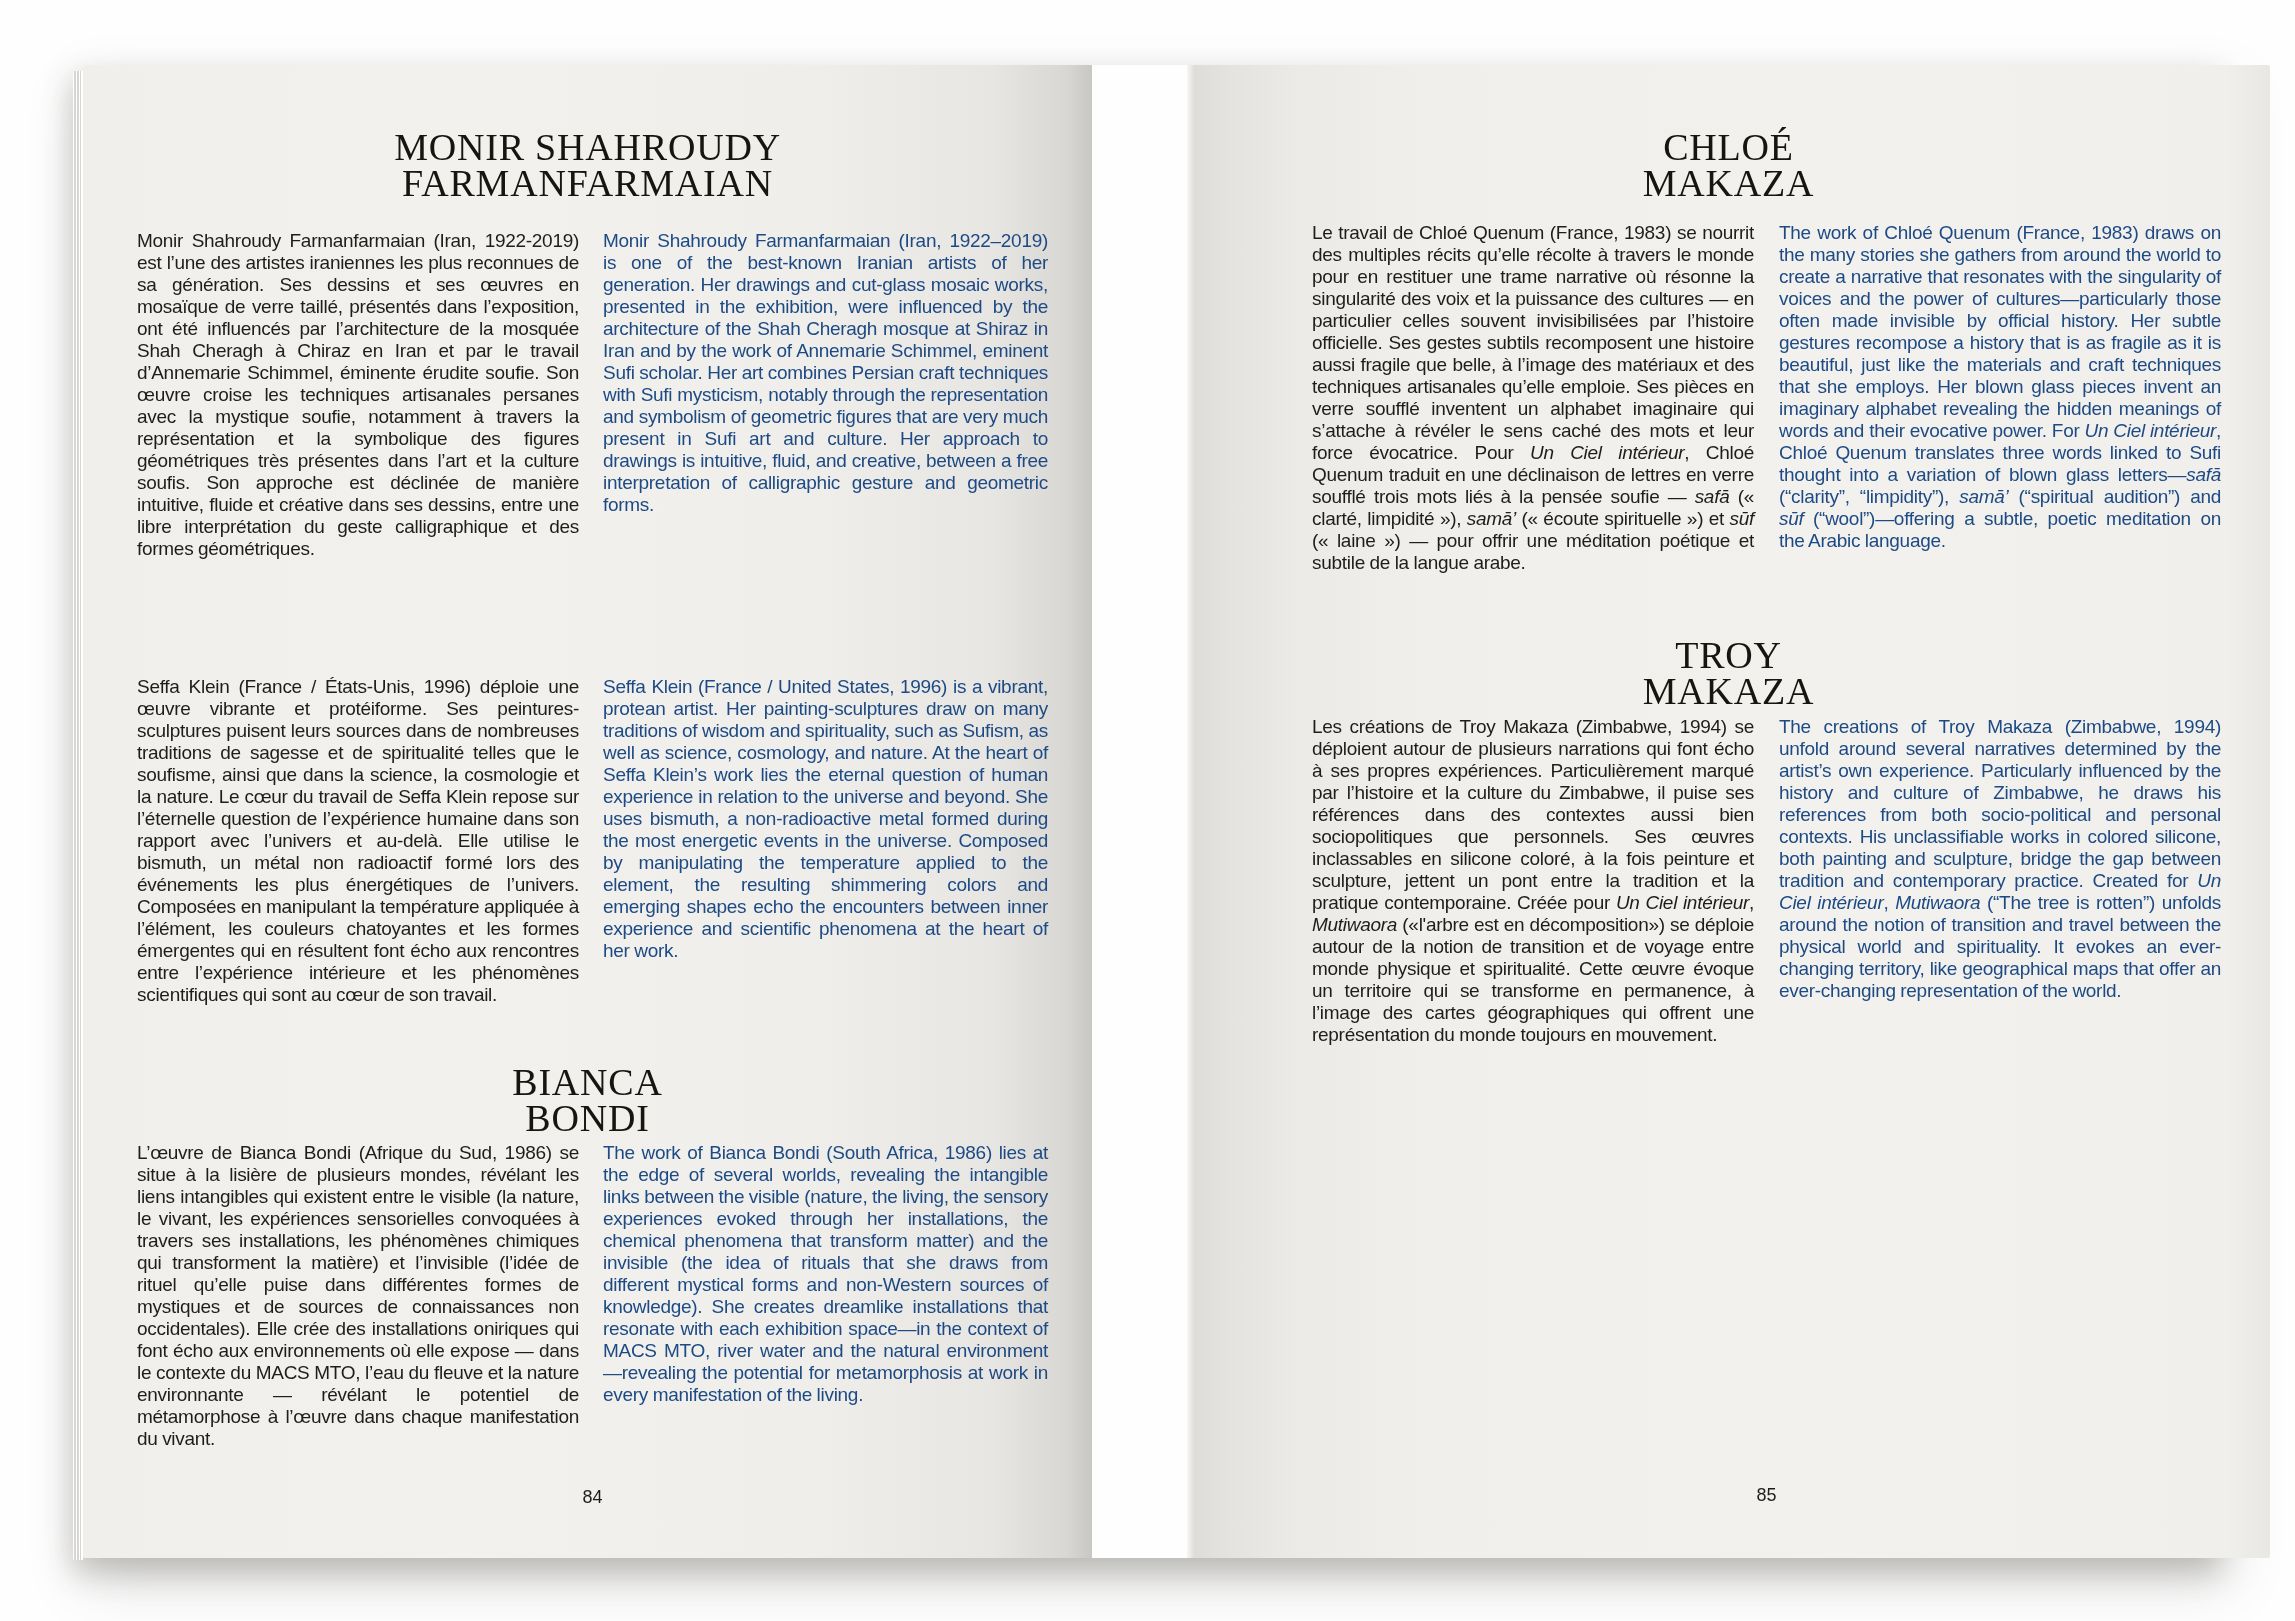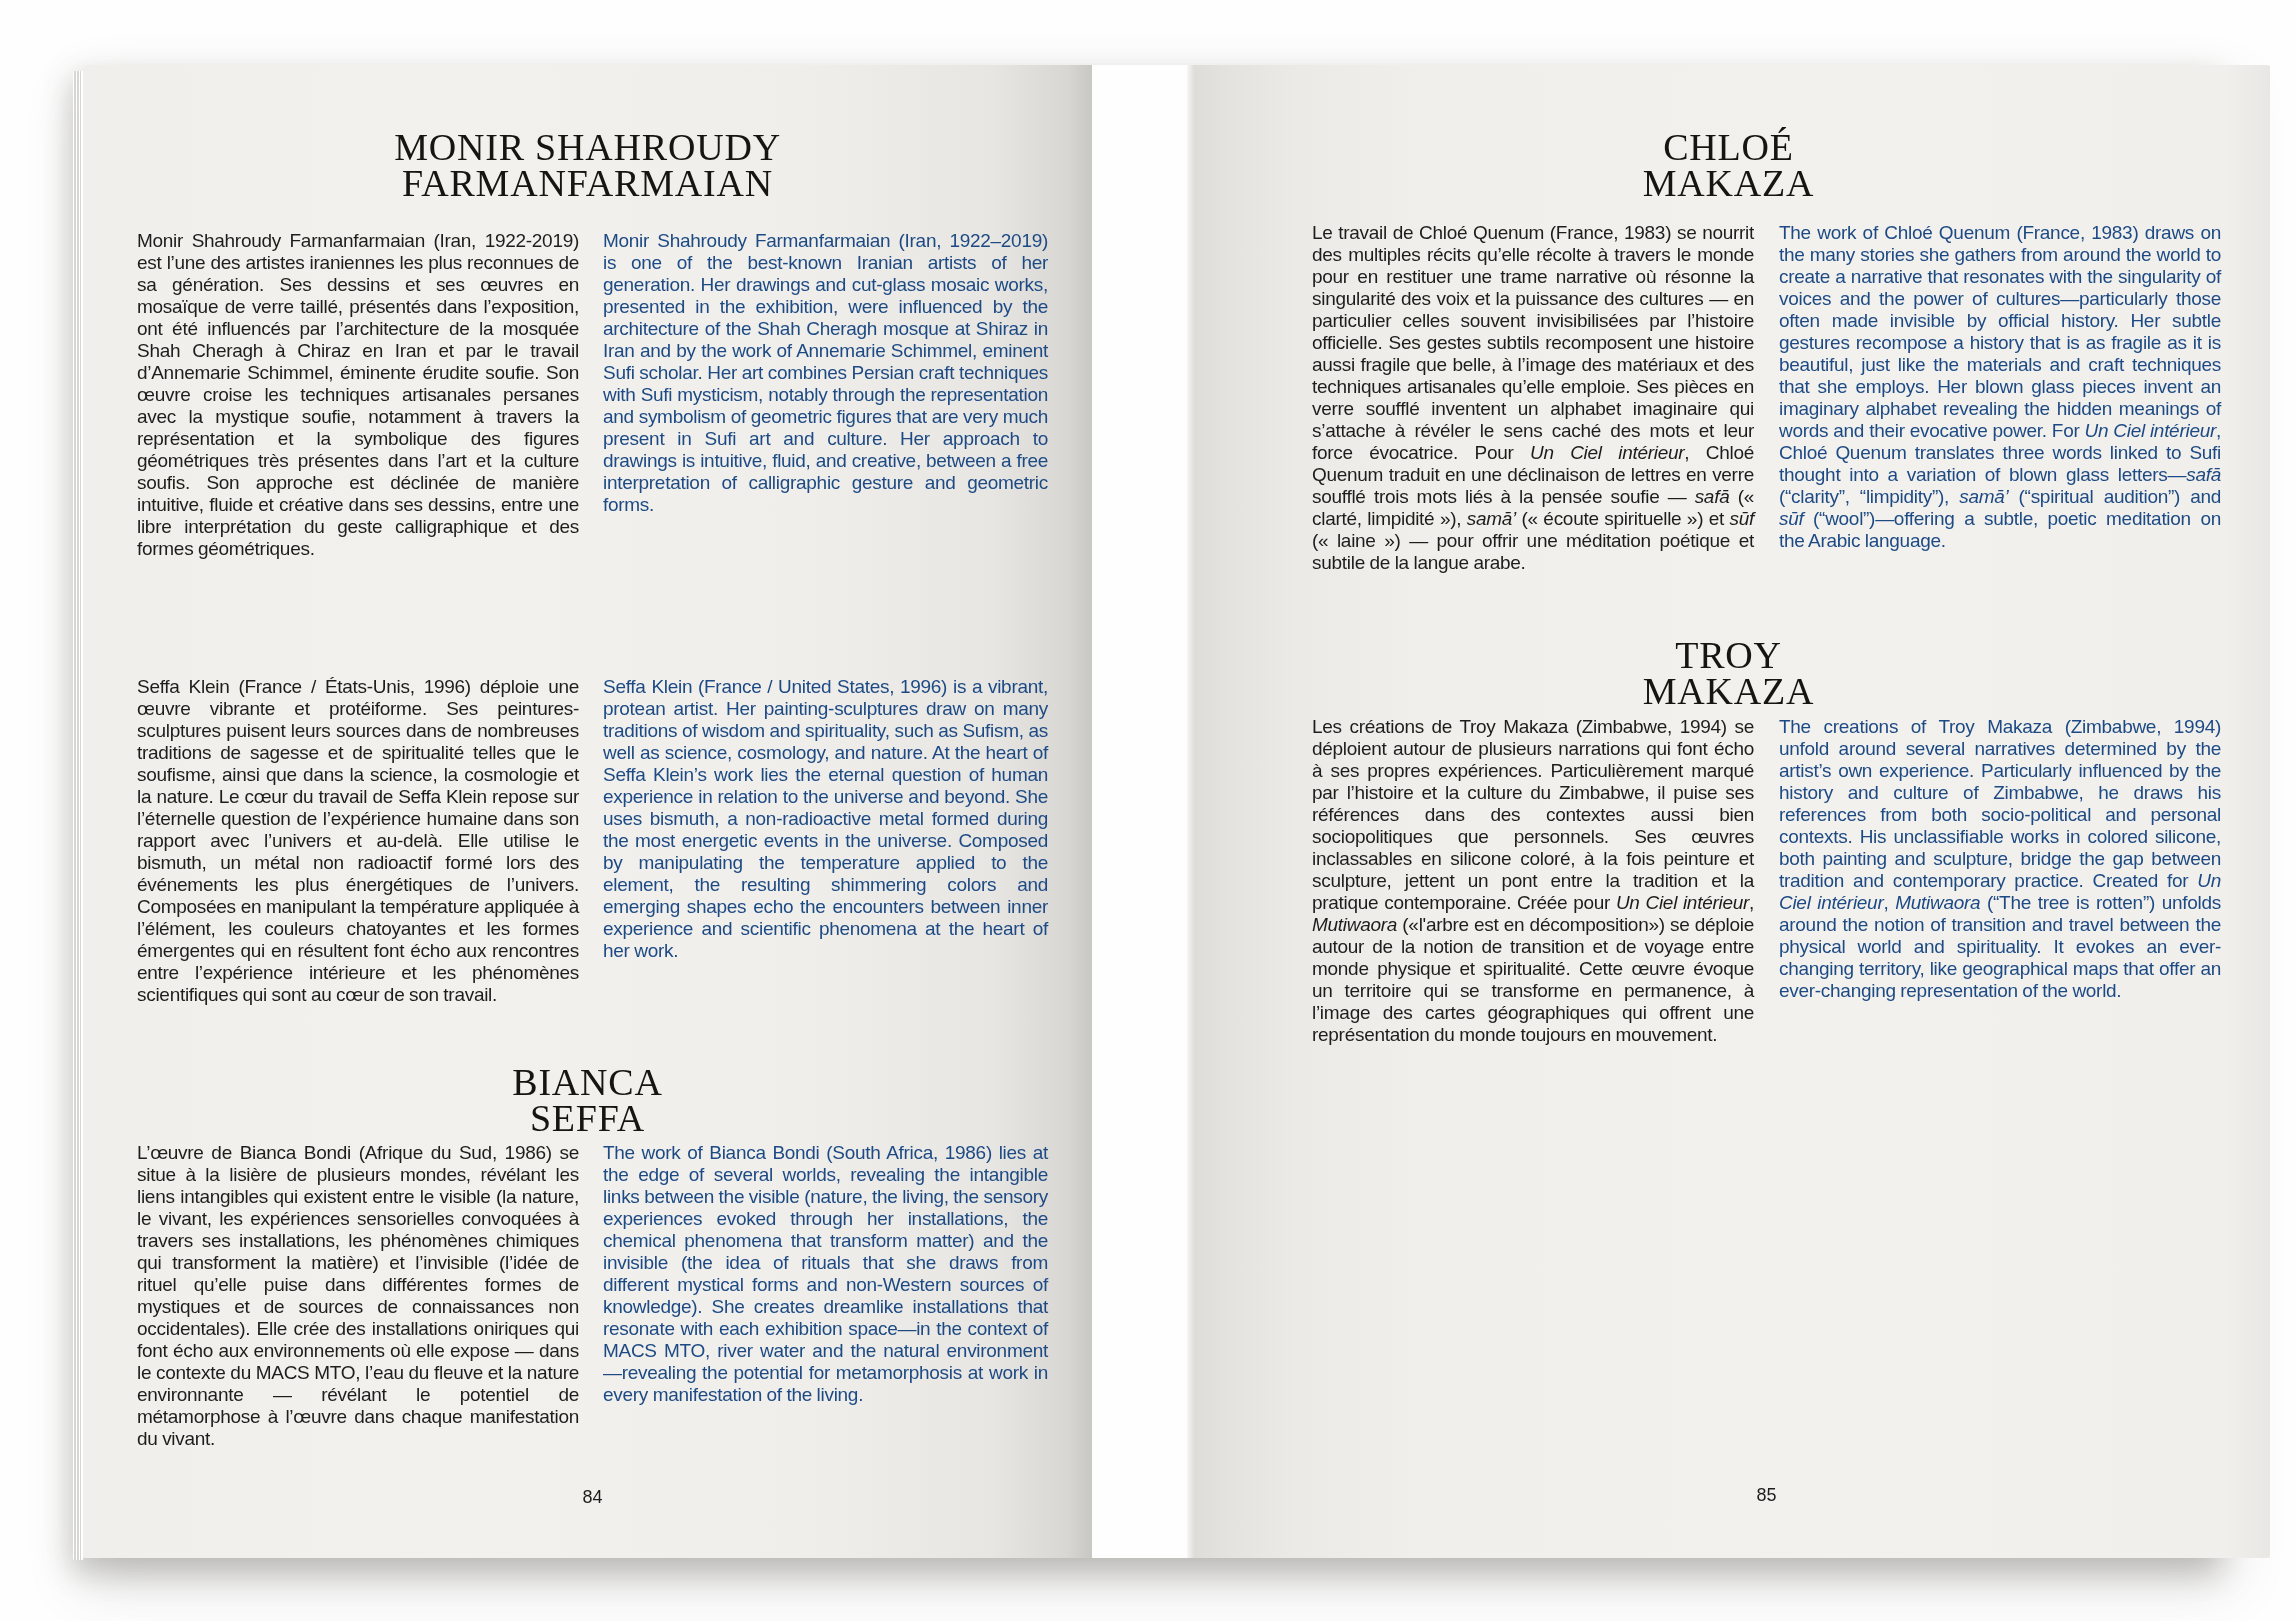--- a/index.html
+++ b/index.html
@@ -75,21 +75,21 @@
       <div>FARMANFARMAIAN</div>
     </header>
     <div class="col fr" lang="fr" style="top:165px"><span>Monir Shahroudy Farmanfarmaian (Iran, 1922-2019) est l’une des artistes iraniennes les plus reconnues de sa génération. Ses dessins et ses œuvres en mosaïque de verre taillé, présentés dans l’exposition, ont été influencés par l’architecture de la mosquée Shah Cheragh à Chiraz en Iran et par le travail d’Annemarie Schimmel, éminente érudite soufie. Son œuvre croise les techniques artisanales persanes avec la mystique soufie, notamment à travers la représentation et la symbolique des figures géométriques très présentes dans l’art et la culture soufis. Son approche est déclinée de manière intuitive, fluide et créative dans ses dessins, entre une libre interprétation du geste calligraphique et des formes géométriques.</span></div>
     <div class="col en" lang="en" style="top:165px"><span>Monir Shahroudy Farmanfarmaian (Iran, 1922–2019) is one of the best-known Iranian artists of her generation. Her drawings and cut-glass mosaic works, presented in the exhibition, were influenced by the architecture of the Shah Cheragh mosque at Shiraz in Iran and by the work of Annemarie Schimmel, eminent Sufi scholar. Her art combines Persian craft techniques with Sufi mysticism, notably through the representation and symbolism of geometric figures that are very much present in Sufi art and culture. Her approach to drawings is intuitive, fluid, and creative, between a free interpretation of calligraphic gesture and geometric forms.</span></div>
 
     <div class="col fr" lang="fr" style="top:611px"><span>Seffa Klein (France / États-Unis, 1996) déploie une œuvre vibrante et protéiforme. Ses peintures-sculptures puisent leurs sources dans de nombreuses traditions de sagesse et de spiritualité telles que le soufisme, ainsi que dans la science, la cosmologie et la nature. Le cœur du travail de Seffa Klein repose sur l’éternelle question de l’expérience humaine dans son rapport avec l’univers et au-delà. Elle utilise le bismuth, un métal non radioactif formé lors des événements les plus énergétiques de l’univers. Composées en manipulant la température appliquée à l’élément, les couleurs chatoyantes et les formes émergentes qui en résultent font écho aux rencontres entre l’expérience intérieure et les phénomènes scientifiques qui sont au cœur de son travail.</span></div>
     <div class="col en" lang="en" style="top:611px"><span>Seffa Klein (France / United States, 1996) is a vibrant, protean artist. Her painting-sculptures draw on many traditions of wisdom and spirituality, such as Sufism, as well as science, cosmology, and nature. At the heart of Seffa Klein’s work lies the eternal question of human experience in relation to the universe and beyond. She uses bismuth, a non-radioactive metal formed during the most energetic events in the universe. Composed by manipulating the temperature applied to the element, the resulting shimmering colors and emerging shapes echo the encounters between inner experience and scientific phenomena at the heart of her work.</span></div>
 
     <header class="hd" style="top:999px">
       <div>BIANCA</div>
-      <div>SEFFA</div>
+      <div>BONDI</div>
     </header>
     <div class="col fr" lang="fr" style="top:1077px"><span>L’œuvre de Bianca Bondi (Afrique du Sud, 1986) se situe à la lisière de plusieurs mondes, révélant les liens intangibles qui existent entre le visible (la nature, le vivant, les expériences sensorielles convoquées à travers ses installations, les phénomènes chimiques qui transforment la matière) et l’invisible (l’idée de rituel qu’elle puise dans différentes formes de mystiques et de sources de connaissances non occidentales). Elle crée des installations oniriques qui font écho aux environnements où elle expose — dans le contexte du MACS MTO, l’eau du fleuve et la nature environnante — révélant le potentiel de métamorphose à l’œuvre dans chaque manifestation du vivant.</span></div>
     <div class="col en" lang="en" style="top:1077px"><span>The work of Bianca Bondi (South Africa, 1986) lies at the edge of several worlds, revealing the intangible links between the visible (nature, the living, the sensory experiences evoked through her installations, the chemical phenomena that transform matter) and the invisible (the idea of rituals that she draws from different mystical forms and non-Western sources of knowledge). She creates dreamlike installations that resonate with each exhibition space—in the context of MACS MTO, river water and the natural environment—revealing the potential for metamorphosis at work in every manifestation of the living.</span></div>
 
     <div class="folio">84</div>
   </div>
 
   <div class="page page-right">
 
     <header class="hd" style="top:64px">

